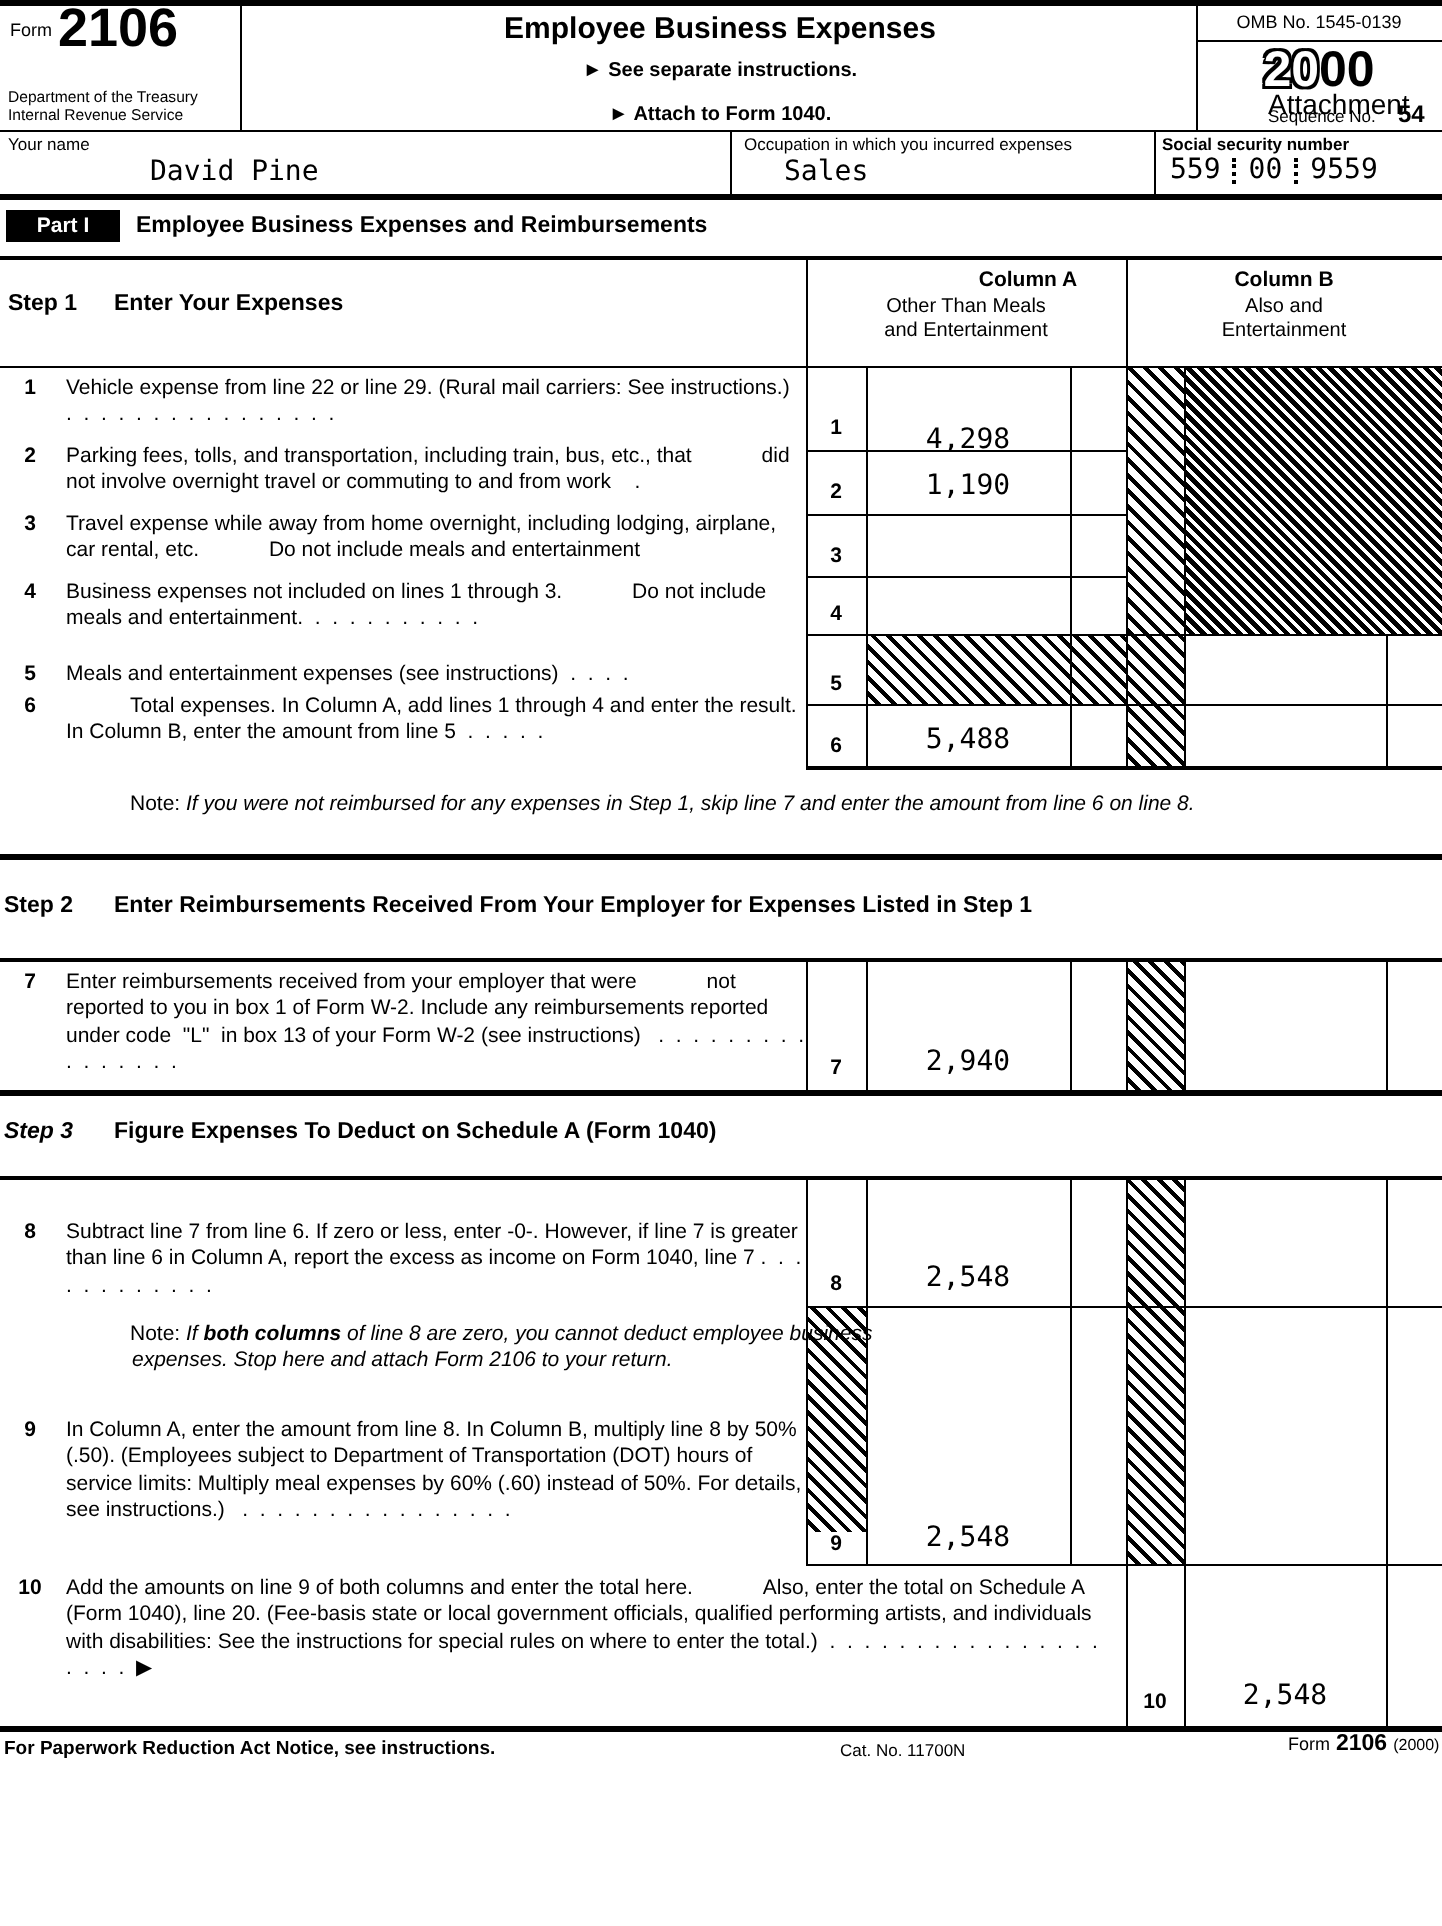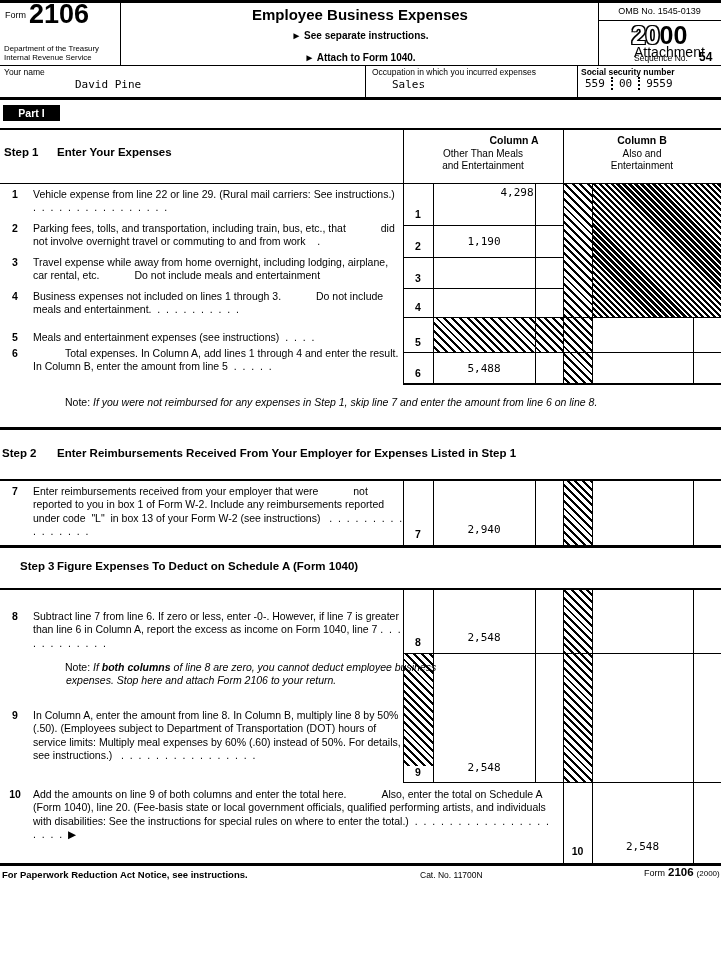--- a/index.html
+++ b/index.html
@@ -6,21 +6,21 @@
   .page{position:relative;width:721px;height:963px;background:#fff;color:#000;
         font-family:"Liberation Sans",sans-serif;overflow:hidden;}
   .abs{position:absolute;}
   .hl{position:absolute;background:#000;}
   .vl{position:absolute;background:#000;width:1px;}
   .txt{font-size:10.5px;line-height:13.4px;white-space:pre-wrap;}
   .small{font-size:8.5px;}
   .b{font-weight:bold;}
   .ctr{text-align:center;}
   .num{font-weight:bold;font-size:10.5px;text-align:center;}
-  .fill{font-family:"DejaVu Sans Mono",monospace;font-size:11px;text-align:center;}
+  .fill{font-family:"DejaVu Sans Mono",monospace;font-size:14px;text-align:center;}
   .hatch-l{background:repeating-linear-gradient(45deg,#fff 0 3.5px,#000 3.5px 5.5px);}
   .hatch-d{background:repeating-linear-gradient(45deg,#fff 0 1.8px,#000 1.8px 4.2px);}
   .badge{background:#000;color:#fff;font-weight:bold;font-size:10.5px;text-align:center;line-height:16px;}
   .rb{font-weight:normal;margin-left:32px;}
   .ri{font-style:italic;}
   .rbi{font-weight:bold;font-style:italic;}
   .yr{font-weight:bold;font-size:25px;letter-spacing:0px;line-height:25px;}
   .yr-o{color:#fff;text-shadow:-1.4px -1.4px 0 #000,1.4px -1.4px 0 #000,-1.4px 1.4px 0 #000,1.4px 1.4px 0 #000;}
   .ssn-sep{border-left:2px dotted #000;height:13px;margin:0 6px;display:inline-block;}
   .heading{font-weight:bold;font-size:11.5px;}
@@ -61,20 +61,21 @@
   <div class="abs fill" style="left:585px;top:77px;display:flex;align-items:center;">
     <span>559</span>
     <span class="ssn-sep"></span>
     <span>00</span>
     <span class="ssn-sep"></span>
     <span>9559</span>
   </div>
   <div class="hl" style="left:0;top:97px;width:721px;height:3px;"></div>
 
   <div class="abs badge" style="left:3px;top:105px;width:57px;height:16px;">Part I</div>
+  <div class="abs heading" style="left:68px;top:107px;">Employee Business Expenses and Reimbursements</div>
 
   <div class="hl" style="left:0;top:128px;width:721px;height:2px;"></div>
   <div class="abs heading" style="left:4px;top:146px;">Step 1</div>
   <div class="abs heading" style="left:57px;top:146px;">Enter Your Expenses</div>
   <div class="vl" style="left:403px;top:130px;height:53px;"></div>
   <div class="vl" style="left:563px;top:130px;height:53px;"></div>
   <div class="abs b ctr" style="left:403px;top:134px;width:160px;font-size:10.5px;padding-left:31px;">Column A</div>
   <div class="abs ctr" style="left:403px;top:148px;width:160px;font-size:10px;">Other Than Meals</div>
   <div class="abs ctr" style="left:403px;top:160px;width:160px;font-size:10px;">and Entertainment</div>
   <div class="abs b ctr" style="left:563px;top:134px;width:158px;font-size:10.5px;">Column B</div>
@@ -106,21 +107,21 @@
   <div class="abs num" style="left:8px;top:256px;width:14px;">3</div>
   <div class="abs txt" style="left:33px;top:256px;width:372px;"><span>Travel expense while away from home overnight, including lodging, airplane, car rental, etc. </span><span class="rb">Do not</span><span> include meals and entertainment</span></div>
   <div class="abs num" style="left:8px;top:290px;width:14px;">4</div>
   <div class="abs txt" style="left:33px;top:290px;width:372px;"><span>Business expenses not included on lines 1 through 3. </span><span class="rb">Do not</span><span> include meals and entertainment</span><span>.  .  .  .  .  .  .  .  .  .  .</span></div>
   <div class="abs num" style="left:8px;top:331px;width:14px;">5</div>
   <div class="abs txt" style="left:33px;top:331px;width:372px;"><span>Meals and entertainment expenses (see instructions)  .  .  .  .</span></div>
   <div class="abs num" style="left:8px;top:347px;width:14px;">6</div>
   <div class="abs txt" style="left:33px;top:347px;width:372px;"><span class="rb">Total expenses.</span><span> In Column A, add lines 1 through 4 and enter the result. In Column B, enter the amount from line 5  .  .  .  .  .</span></div>
 
   <div class="abs num" style="left:403px;top:208px;width:30px;">1</div>
-  <div class="abs fill" style="left:433px;top:186px;width:102px;padding-left:33px;">4,298</div>
+  <div class="abs fill" style="left:433px;top:212px;width:102px;">4,298</div>
   <div class="abs num" style="left:403px;top:240px;width:30px;">2</div>
   <div class="abs fill" style="left:433px;top:235px;width:102px;">1,190</div>
   <div class="abs num" style="left:403px;top:272px;width:30px;">3</div>
   <div class="abs num" style="left:403px;top:301px;width:30px;">4</div>
   <div class="abs num" style="left:403px;top:336px;width:30px;">5</div>
   <div class="abs num" style="left:403px;top:367px;width:30px;">6</div>
   <div class="abs fill" style="left:433px;top:362px;width:102px;">5,488</div>
 
   <div class="abs txt" style="left:33px;top:396px;width:688px;"><span class="rb">Note: </span><span class="ri">If you were not reimbursed for any expenses in Step 1, skip line 7 and enter the amount from line 6 on line 8.</span></div>
   <div class="hl" style="left:0;top:427px;width:721px;height:3px;"></div>
@@ -134,21 +135,21 @@
   <div class="vl" style="left:535px;top:480px;height:65px;"></div>
   <div class="vl" style="left:563px;top:480px;height:65px;"></div>
   <div class="vl" style="left:592px;top:480px;height:65px;"></div>
   <div class="vl" style="left:693px;top:480px;height:65px;"></div>
   <div class="abs num" style="left:8px;top:485px;width:14px;">7</div>
   <div class="abs txt" style="left:33px;top:485px;width:372px;"><span>Enter reimbursements received from your employer that were </span><span class="rb">not</span><span> reported to you in box 1 of Form W-2. Include any reimbursements reported under code  "L"  in box 13 of your Form W-2 (see instructions)   .  .  .  .  .  .  .  .  .  .  .  .  .  .  .  .</span></div>
   <div class="abs num" style="left:403px;top:528px;width:30px;">7</div>
   <div class="abs fill" style="left:433px;top:523px;width:102px;">2,940</div>
   <div class="hl" style="left:0;top:545px;width:721px;height:2.5px;"></div>
 
-  <div class="abs heading" style="left:20px;top:560px;">Step 3</div>
+  <div class="abs heading" style="left:2px;top:560px;font-style:italic;">Step 3</div>
   <div class="abs heading" style="left:57px;top:560px;">Figure Expenses To Deduct on Schedule A (Form 1040)</div>
   <div class="hl" style="left:0;top:588px;width:721px;height:1.5px;"></div>
 
   <div class="abs hatch-l" style="left:563px;top:590px;width:29px;height:192px;"></div>
   <div class="abs hatch-l" style="left:403px;top:654px;width:30px;height:112px;"></div>
 
   <div class="vl" style="left:403px;top:589px;height:193px;"></div>
   <div class="vl" style="left:433px;top:589px;height:193px;"></div>
   <div class="vl" style="left:535px;top:589px;height:193px;"></div>
   <div class="vl" style="left:563px;top:589px;height:274px;"></div>

